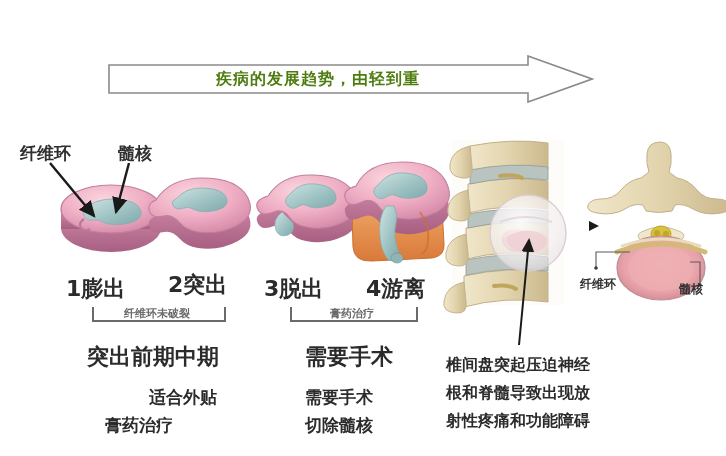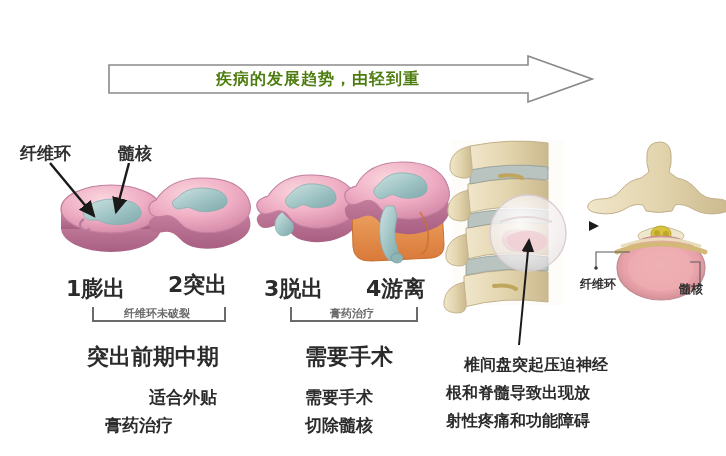--- a/index.html
+++ b/index.html
@@ -238,17 +238,17 @@
 
   <div class="lbl treat-line" style="left:105px; top:386px;margin-left:44px;">适合外贴</div>
   <div class="lbl treat-line" style="left:105px; top:414px;">膏药治疗</div>
 
   <div class="lbl treat-line" style="left:305px; top:386px;">需要手术</div>
   <div class="lbl treat-line" style="left:305px; top:414px;">切除髓核</div>
 
   <div class="lbl side-lbl" style="left:580px; top:276px;">纤维环</div>
   <div class="lbl side-lbl" style="left:679px; top:281px;">髓核</div>
 
-  <div class="lbl anno-line" style="left:464px; top:355px;">椎间盘突起压迫神经</div>
+  <div class="lbl anno-line" style="left:446px; top:355px;">椎间盘突起压迫神经</div>
   <div class="lbl anno-line" style="left:446px; top:411px;">射性疼痛和功能障碍</div>
   <div class="lbl anno-line" style="left:446px; top:383px;">根和脊髓导致出现放</div>
 
 </div>
 
 </body></html>

